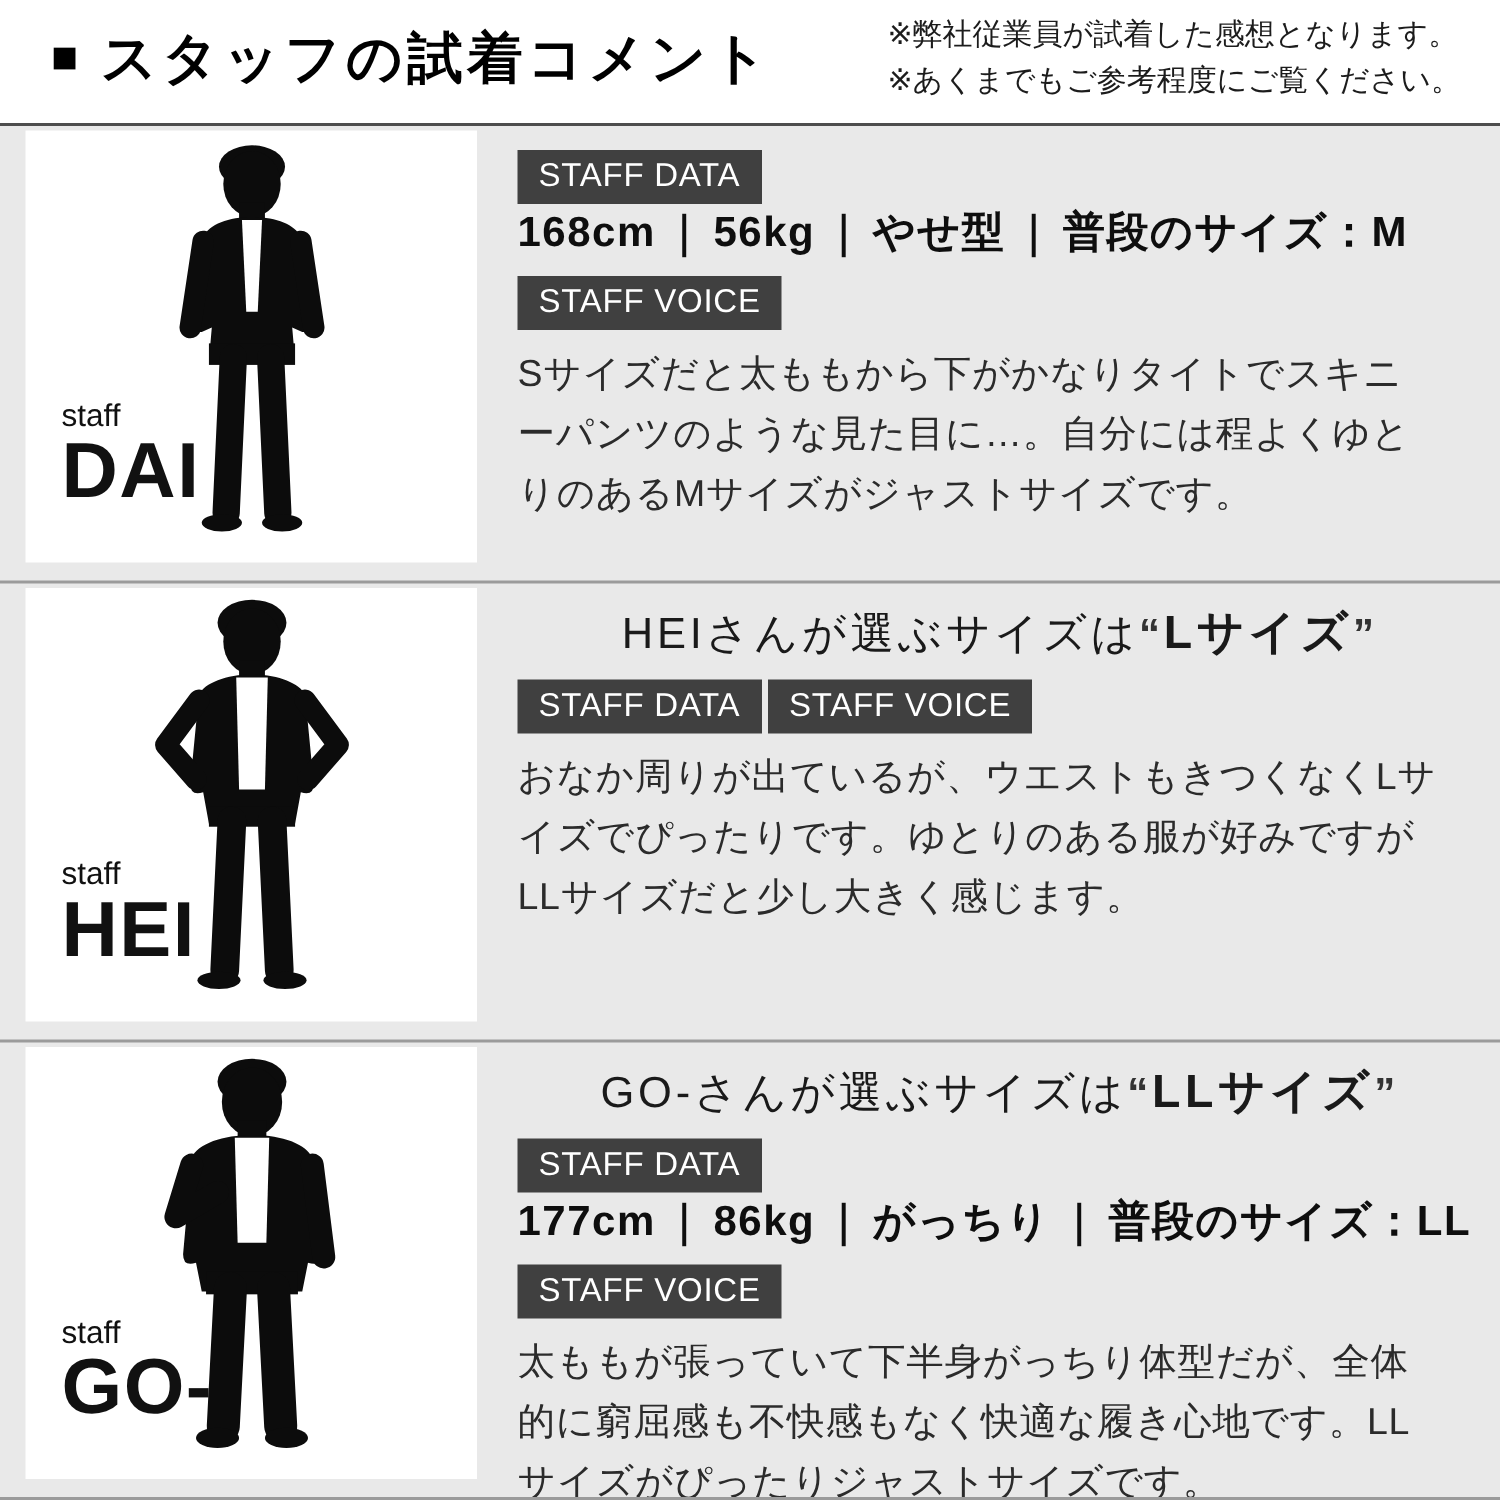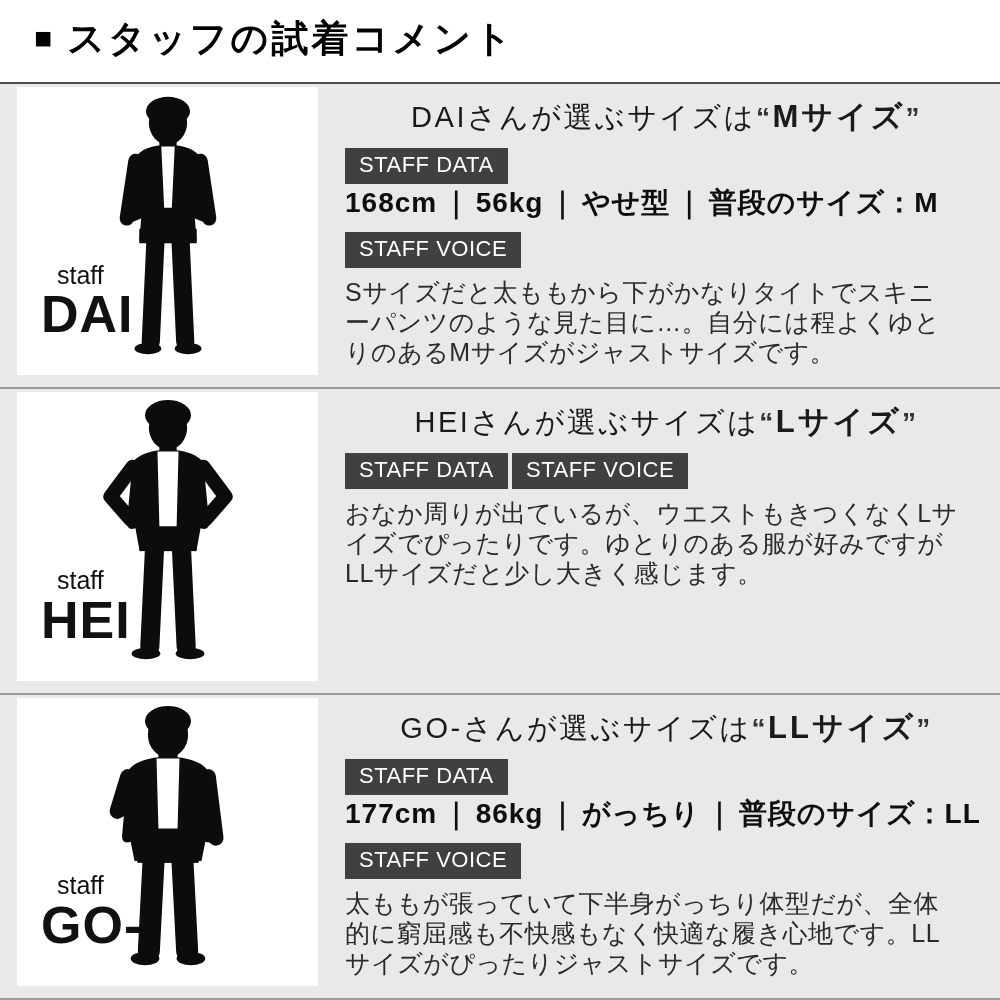--- a/index.html
+++ b/index.html
@@ -23,42 +23,46 @@
   
   .sections { flex:1; background:#e9e9e9; display:flex; flex-direction:column; }
   .staff-section { flex:1; display:flex; border-bottom:2px solid #9b9b9b; overflow:hidden; }
   .figure-card {
     width:301px; flex:0 0 301px; background:#ffffff;
     margin:3px 0 12px 17px; position:relative;
     display:flex; justify-content:center; align-items:flex-start;
   }
   .figure-card svg { margin-top:6px; }
   .staff-label { position:absolute; left:24px; bottom:34px; line-height:1.02; color:#111; }
-  .staff-label .pre { display:block; font-size:25px; font-weight:400;margin-left:16px; }
+  .staff-label .pre { display:block; font-size:21px; font-weight:400; }
   .staff-label .name { display:block; font-size:52px; font-weight:700; letter-spacing:1px; }
 
   .content { flex:1; padding:6px 12px 0 27px; }
   .headline { text-align:center; font-size:29px; letter-spacing:2.5px; color:#1a1a1a; white-space:nowrap; margin-top:6px; }
   .headline .size { font-weight:bold; font-size:31px; letter-spacing:3px; }
   .headline .q { font-weight:bold; font-size:28px; color:#333; }
   .badge {
     display:inline-block; background:#404040; color:#ffffff;
     font-size:22px; letter-spacing:0.5px; padding:4px 14px 6px; margin-top:10px;
   }
   .data-line { font-size:28px; font-weight:bold; letter-spacing:1px; margin-top:0; white-space:nowrap; color:#0e0e0e; }
   .data-line .sep { padding:0 5px; font-weight:bold; }
-  .voice { font-size:25px; line-height:30px; letter-spacing:0.5px; color:#2b2b2b; margin-top:9px; max-width:615px; }
+  .voice { font-size:25px; line-height:40px; letter-spacing:0.5px; color:#2b2b2b; margin-top:9px; max-width:615px; }
 </style>
 </head>
 <body>
 
 <div class="page">
 
   <div class="header">
     <div class="page-title"><span class="bullet">■</span><span>スタッフの試着コメント</span></div>
+    <div class="header-notes">
+      <div>※弊社従業員が試着した感想となります。</div>
+      <div>※あくまでもご参考程度にご覧ください。</div>
+    </div>
   </div>
 
   <div class="sections">
 
     <div class="staff-section">
       <div class="figure-card">
         <svg width="212" height="268" viewBox="0 0 200 280">
           <g fill="#0c0c0c" stroke="none">
             <ellipse cx="100" cy="19" rx="23" ry="15"></ellipse>
             <ellipse cx="100" cy="31" rx="20" ry="23"></ellipse>
@@ -73,21 +77,20 @@
             <ellipse cx="121" cy="267" rx="14" ry="6"></ellipse>
           </g>
           <path d="M93,56 L107,56 L104,120 L96,120 Z" fill="#ffffff"></path>
         </svg>
         <div class="staff-label">
           <span class="pre">staff</span>
           <span class="name">DAI</span>
         </div>
       </div>
       <div class="content">
-        <div class="headline"><span>DAIさんが選ぶサイズは</span><span class="q">“</span><span class="size">Mサイズ</span><span class="q">”</span></div>
         <div class="badge">STAFF DATA</div>
         <div class="data-line"><span>168cm</span><span class="sep">｜</span><span>56kg</span><span class="sep">｜</span><span>やせ型</span><span class="sep">｜</span><span>普段のサイズ：M</span></div>
         <div class="badge">STAFF VOICE</div>
         <div class="voice">Sサイズだと太ももから下がかなりタイトでスキニーパンツのような見た目に…。自分には程よくゆとりのあるMサイズがジャストサイズです。</div>
       </div>
     </div>
 
     <div class="staff-section">
       <div class="figure-card">
         <svg width="212" height="268" viewBox="0 0 200 280">

